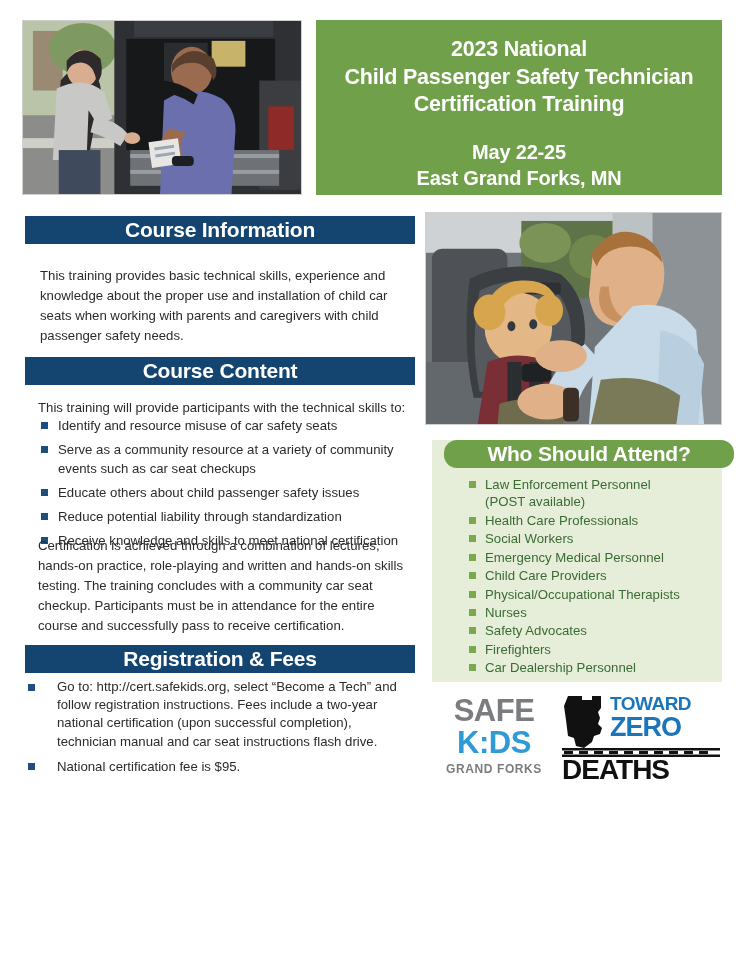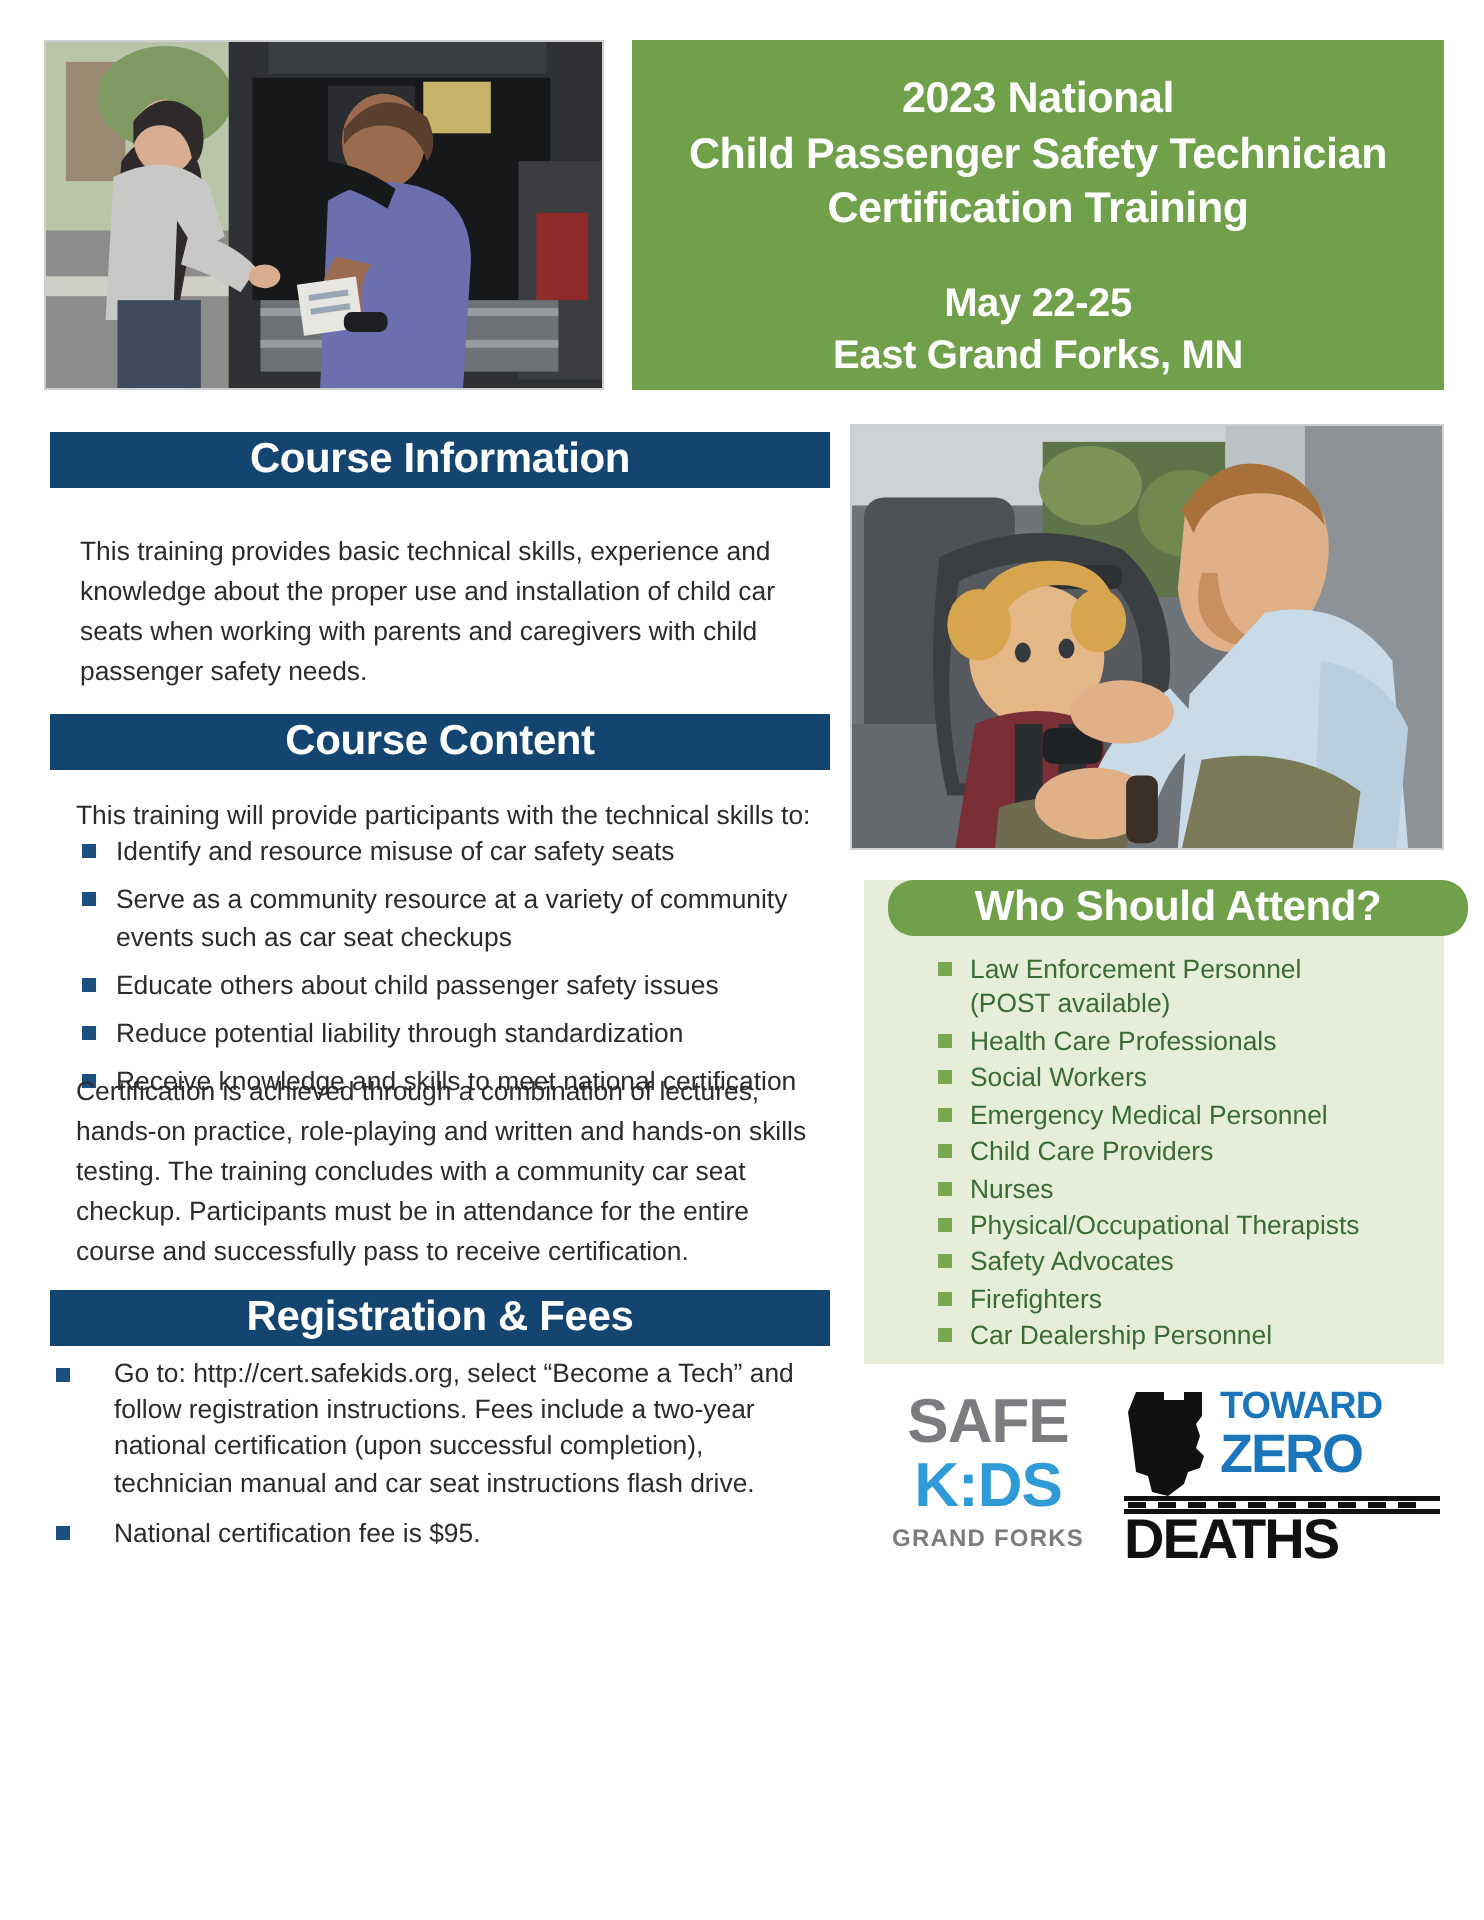--- a/index.html
+++ b/index.html
@@ -307,22 +307,22 @@
 
     <ul class="glist" style="position:absolute; left:18px; top:30px; width:270px;">
       <li>
         <span>Law Enforcement Personnel</span>
         <span class="cont">(POST available)</span>
       </li>
       <li>Health Care Professionals</li>
       <li>Social Workers</li>
       <li>Emergency Medical Personnel</li>
       <li>Child Care Providers</li>
+      <li>Physical/Occupational Therapists</li>
       <li>Nurses</li>
-      <li>Physical/Occupational Therapists</li>
       <li>Safety Advocates</li>
       <li>Firefighters</li>
       <li>Car Dealership Personnel</li>
     </ul>
   </div>
 
   <div class="logos">
 
     <div class="safekids">
       <div class="sk-safe">SAFE</div>

